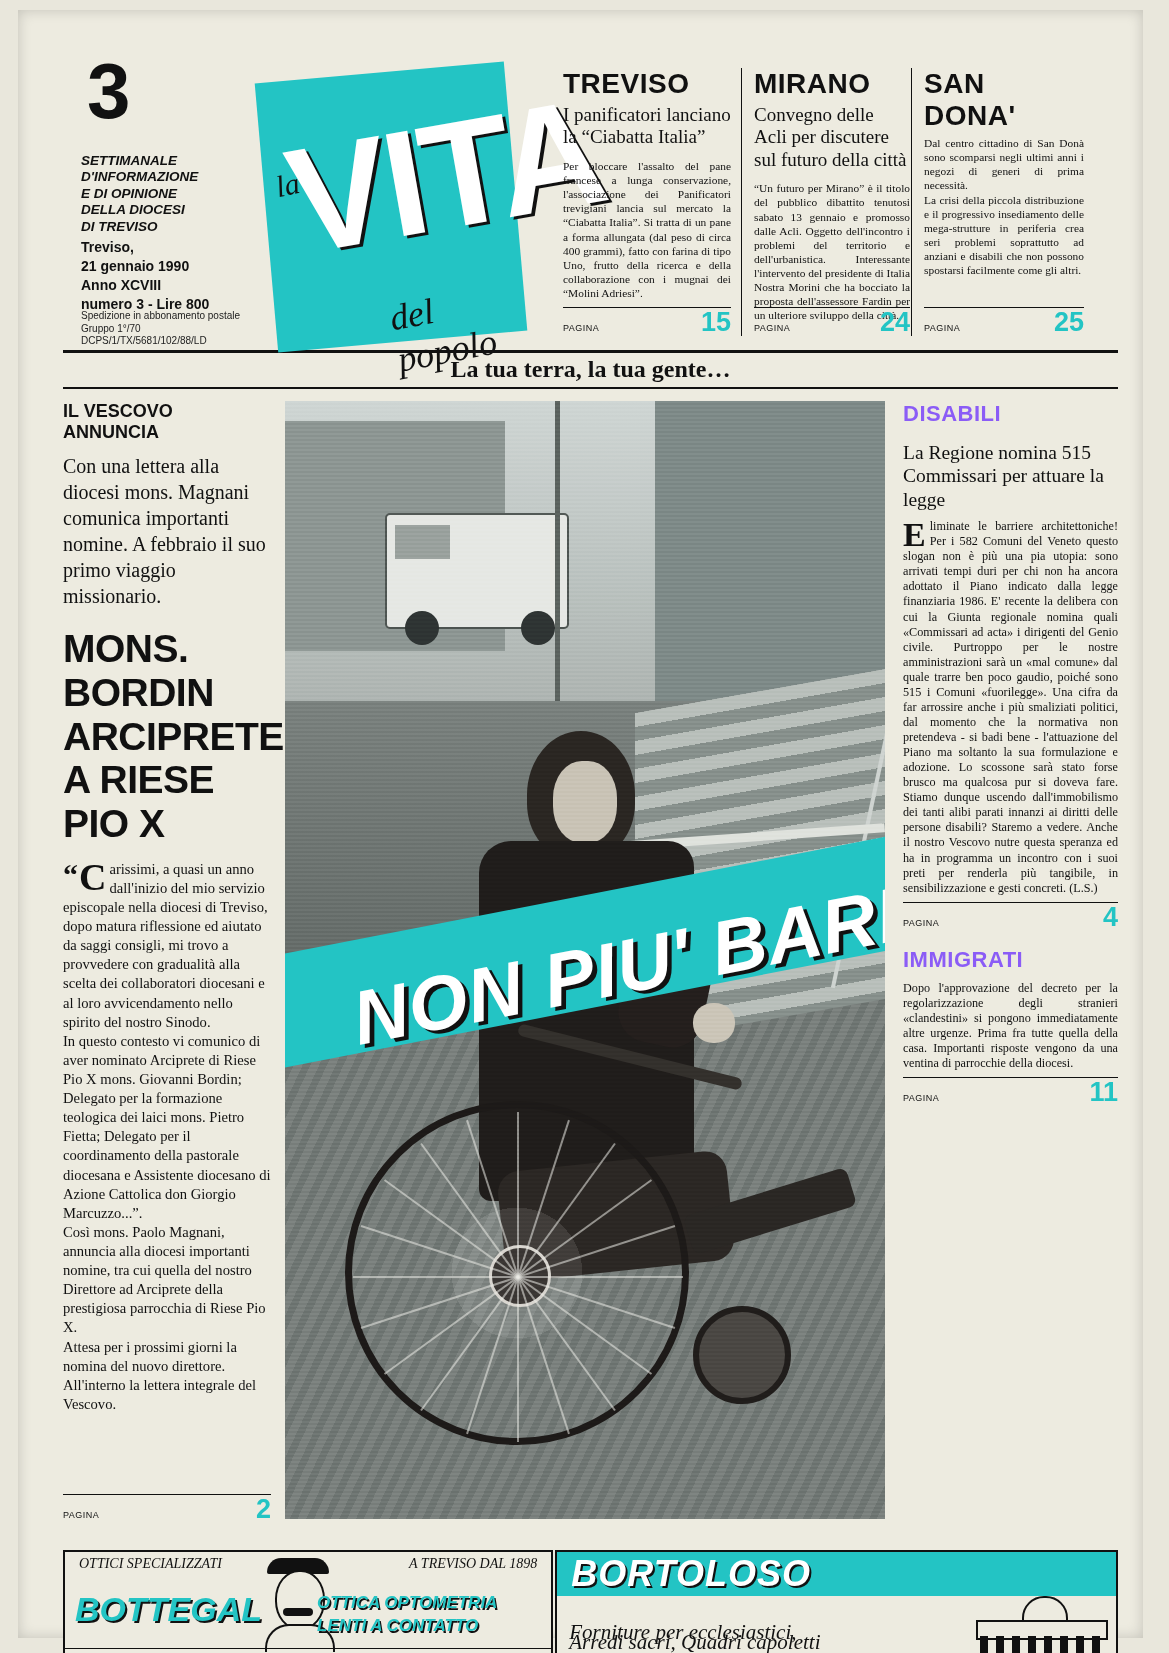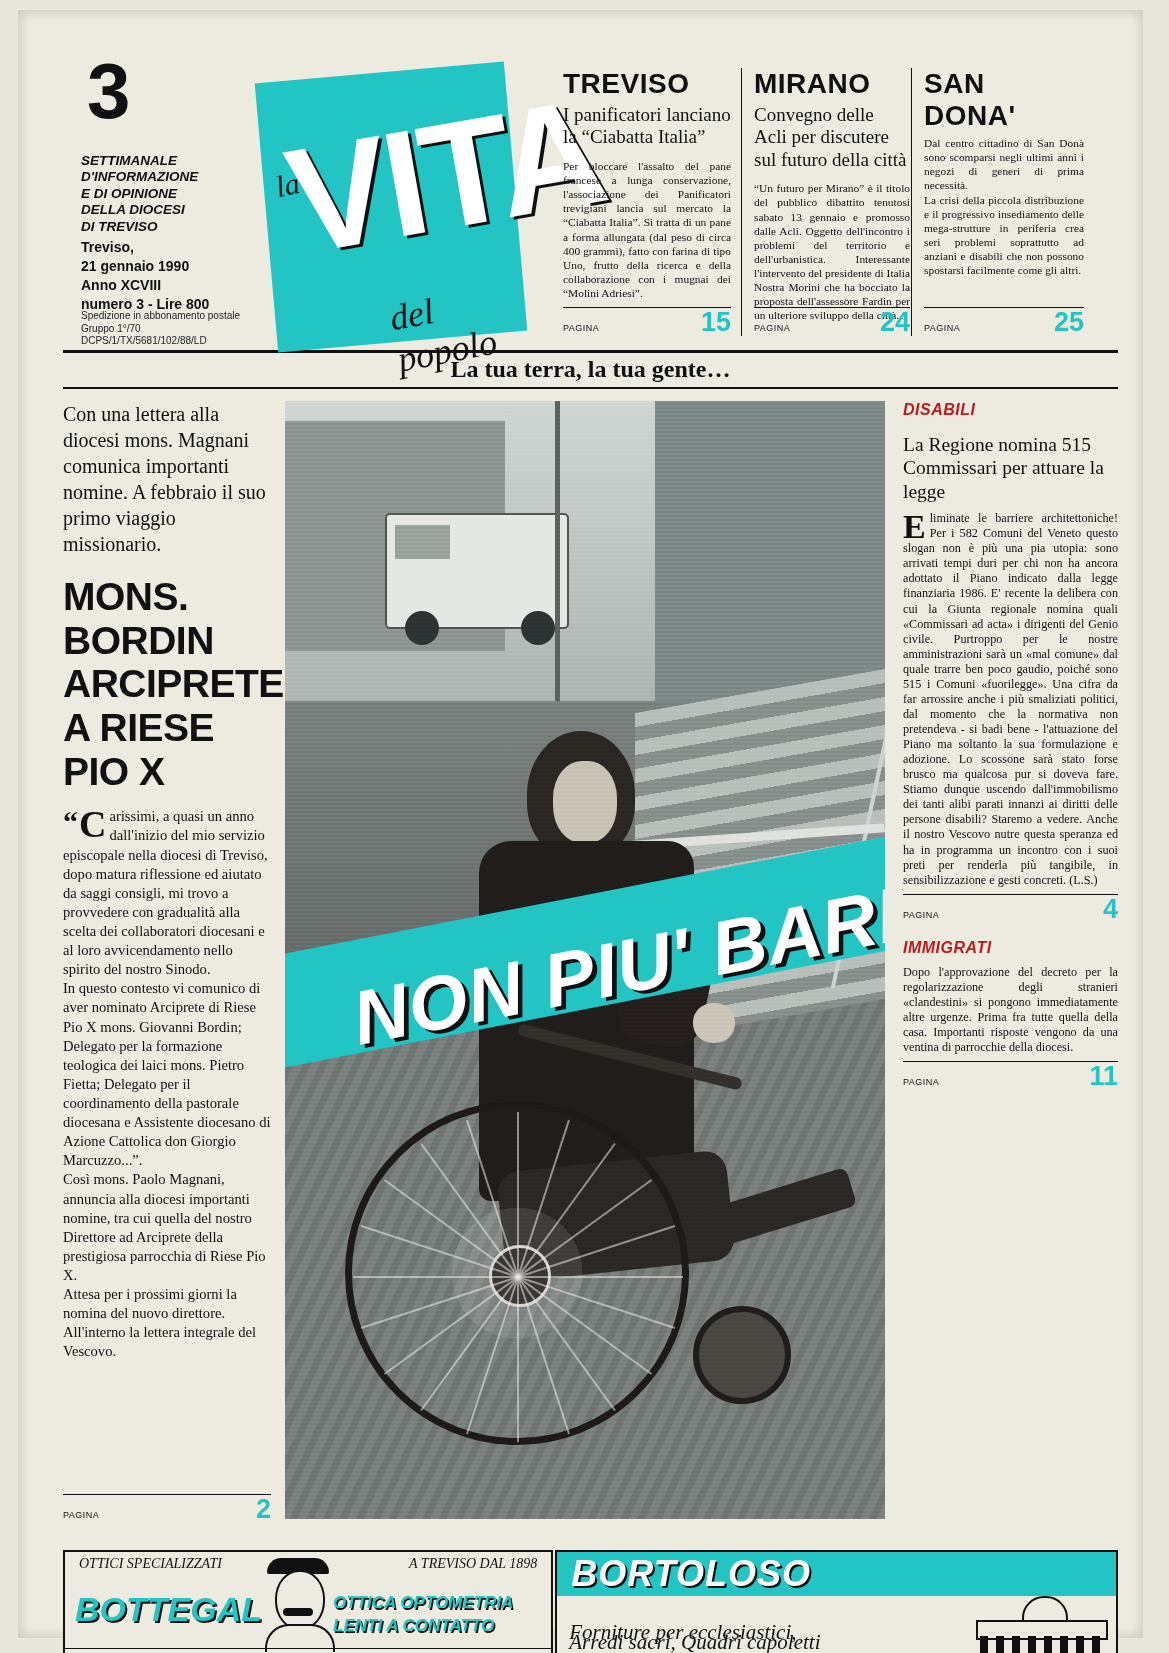--- a/index.html
+++ b/index.html
@@ -432,24 +432,23 @@
   .col-right {
     position: absolute;
     left: 840px;
     top: 12px;
     width: 215px;
     height: 1120px;
   }
   .r-city {
     font-family: "Liberation Sans", sans-serif;
     font-weight: bold;
-    font-size: 16px;
-    color: #b91c1c;
+    font-size: 22px;
+    color: #8b5cf6;
     letter-spacing: 0.5px;
-    font-style: italic;
   }
   .r-head {
     font-family: "Liberation Serif", serif;
     font-size: 19.5px;
     line-height: 1.2;
     color: #111;
     margin-top: 14px;
   }
   .r-body {
     font-family: "Liberation Serif", serif;
@@ -502,21 +501,21 @@
     font-style: italic; font-size: 14px; color: #111;
     padding: 0 14px;
   }
   .ad-bottegal {
     position: absolute; left: 10px; top: 38px;
     font-family: "Liberation Sans", sans-serif;
     font-weight: bold; font-style: italic; font-size: 34px;
     color: #23c4c4; text-shadow: 2px 2px 0 #111;
   }
   .ad-ottica {
-    position: absolute; left: 268px; top: 40px;
+    position: absolute; left: 252px; top: 40px;
     font-family: "Liberation Sans", sans-serif;
     font-weight: bold; font-style: italic; font-size: 17px;
     color: #23c4c4; text-shadow: 1.5px 1.5px 0 #111;
     line-height: 1.35;
   }
   .ad-bottom {
     position: absolute; left: 0; right: 0; bottom: 3px;
     text-align: center;
     font-family: "Liberation Serif", serif;
     font-weight: bold; font-size: 14px; color: #111;
@@ -624,20 +623,21 @@
         </div>
       </div>
 
       <div class="slogan-bar">
         <div class="slogan">La tua terra, la tua gente…</div>
       </div>
 
       <div class="body-area">
 
         <div class="col-left">
+          <div class="kicker">IL VESCOVO ANNUNCIA</div>
           <div class="lead-text">Con una lettera alla diocesi mons. Magnani comunica importanti nomine. A febbraio il suo primo viaggio missionario.</div>
           <div class="big-headline">MONS. BORDIN ARCIPRETE A RIESE PIO X</div>
           <div class="left-body">
             <span class="quote-mark">“</span>
             <span class="dropcap">C</span>
             <span style="white-space: pre-line;">arissimi, a quasi un anno dall'inizio del mio servizio episcopale nella diocesi di Treviso, dopo matura riflessione ed aiutato da saggi consigli, mi trovo a provvedere con gradualità alla scelta dei collaboratori diocesani e al loro avvicendamento nello spirito del nostro Sinodo.
 In questo contesto vi comunico di aver nominato Arciprete di Riese Pio X mons. Giovanni Bordin; Delegato per la formazione teologica dei laici mons. Pietro Fietta; Delegato per il coordinamento della pastorale diocesana e Assistente diocesano di Azione Cattolica don Giorgio Marcuzzo...”.
 Così mons. Paolo Magnani, annuncia alla diocesi importanti nomine, tra cui quella del nostro Direttore ad Arciprete della prestigiosa parrocchia di Riese Pio X.
 Attesa per i prossimi giorni la nomina del nuovo direttore. All'interno la lettera integrale del Vescovo.</span>
           </div>

